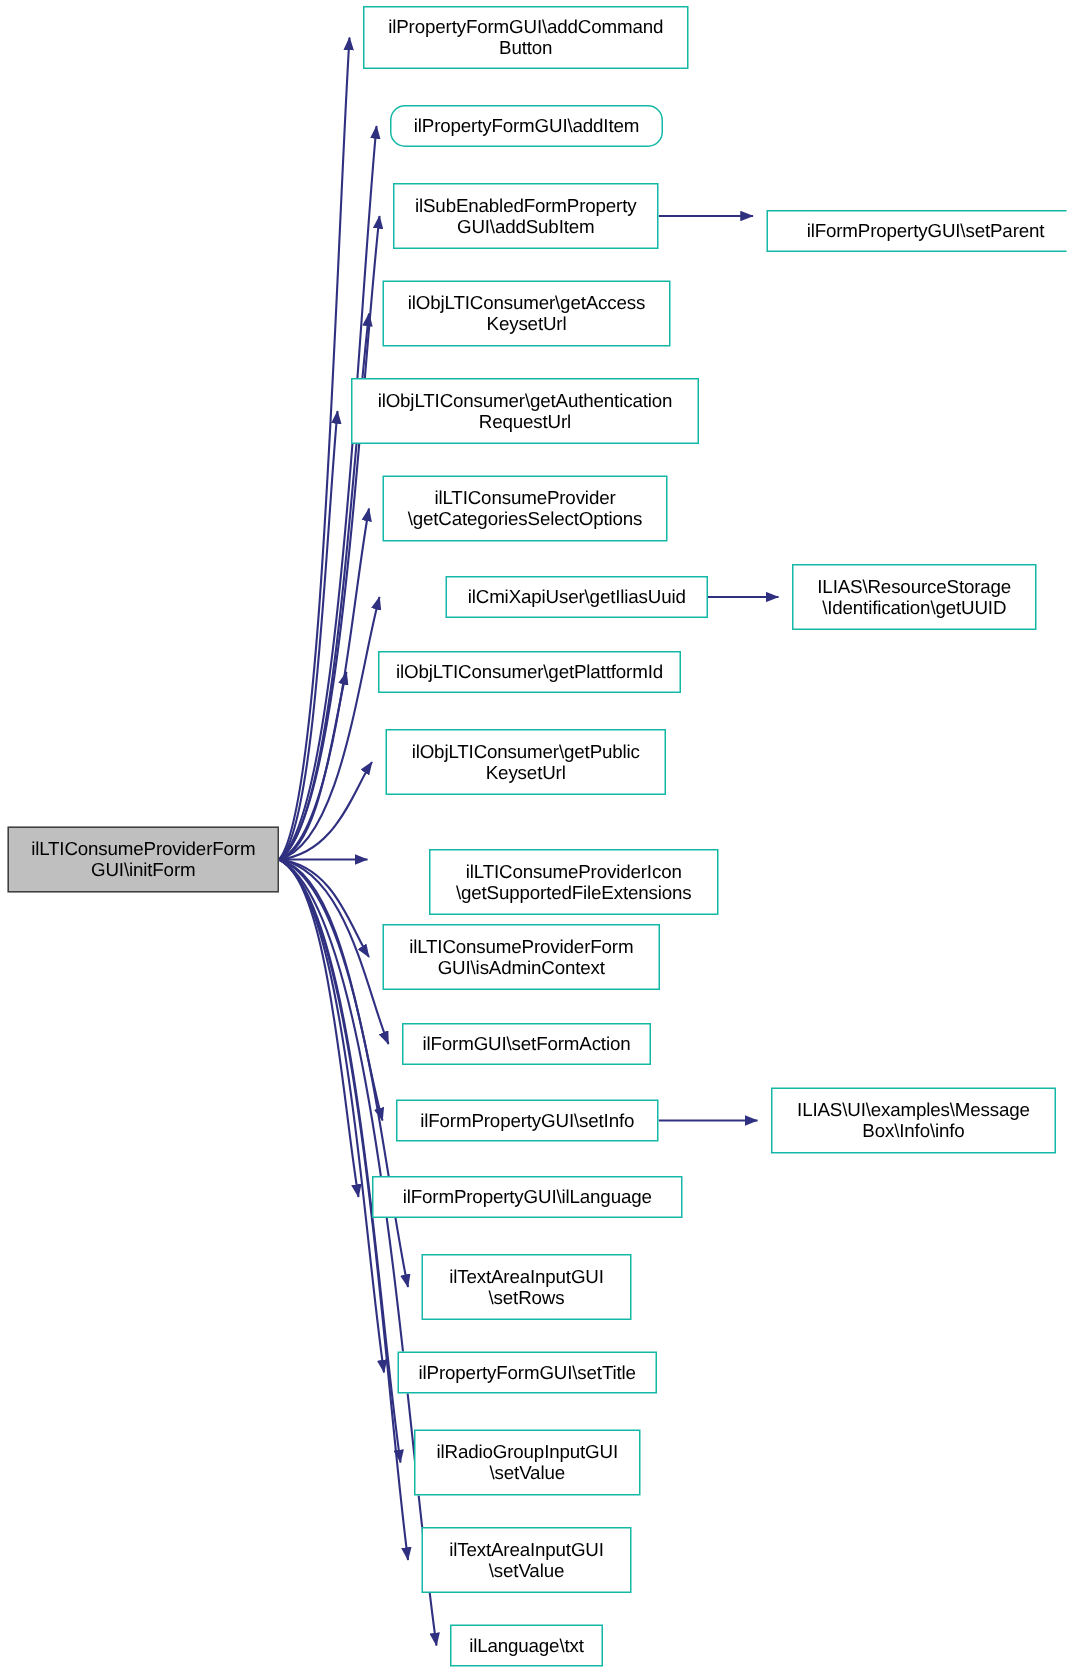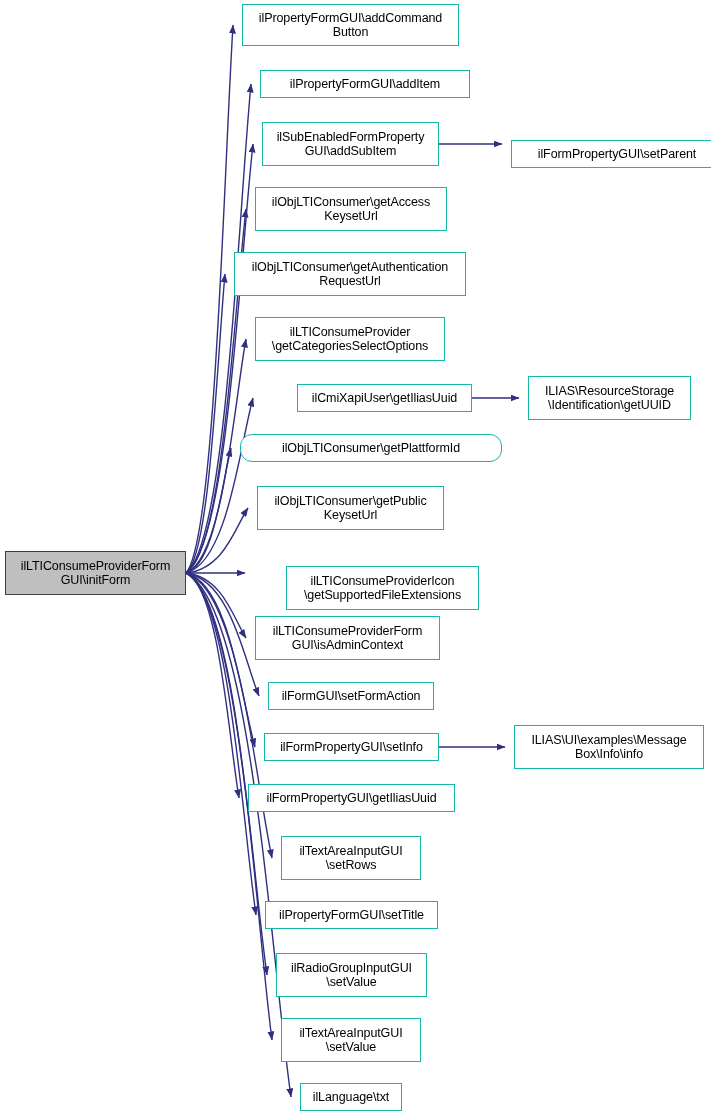--- a/index.html
+++ b/index.html
@@ -85,40 +85,40 @@
         <path d="M 439 144 L 502 144" fill="none" stroke="#303080" stroke-width="1.4" marker-end="url(#arrowhead)"></path>
         <path d="M 437 398 L 519 398" fill="none" stroke="#303080" stroke-width="1.4" marker-end="url(#arrowhead)"></path>
         <path d="M 439 747 L 505 747" fill="none" stroke="#303080" stroke-width="1.4" marker-end="url(#arrowhead)"></path>
       </g>
   </svg>
   <div id="node-layer">
       <div class="node root" style="left: 5px; top: 551px; width: 181px; height: 44px;"><span class="node-label">ilLTIConsumeProviderForm
 GUI\initForm</span></div>
       <div class="node" style="left: 242px; top: 4px; width: 217px; height: 42px;"><span class="node-label">ilPropertyFormGUI\addCommand
 Button</span></div>
-      <div class="node" style="left: 260px; top: 70px; width: 210px; height: 28px;"><span class="node-label">ilPropertyFormGUI\addItem</span></div>
+      <div class="node" style="left: 260px; top: 70px; width: 182px; height: 28px; border-radius: 10px;"><span class="node-label">ilPropertyFormGUI\addItem</span></div>
       <div class="node" style="left: 262px; top: 122px; width: 177px; height: 44px; text-align: center;"><span class="node-label">ilSubEnabledFormProperty
 GUI\addSubItem</span></div>
       <div class="node" style="left: 255px; top: 187px; width: 192px; height: 44px;"><span class="node-label">ilObjLTIConsumer\getAccess
 KeysetUrl</span></div>
       <div class="node" style="left: 234px; top: 252px; width: 232px; height: 44px;"><span class="node-label">ilObjLTIConsumer\getAuthentication
 RequestUrl</span></div>
       <div class="node" style="left: 255px; top: 317px; width: 190px; height: 44px;"><span class="node-label">ilLTIConsumeProvider
 \getCategoriesSelectOptions</span></div>
       <div class="node" style="left: 262px; top: 384px; width: 175px; height: 28px; margin-left: 35px;"><span class="node-label">ilCmiXapiUser\getIliasUuid</span></div>
-      <div class="node" style="left: 240px; top: 434px; width: 262px; height: 28px; border-radius: 12px;"><span class="node-label">ilObjLTIConsumer\getPlattformId</span></div>
+      <div class="node" style="left: 252px; top: 434px; width: 202px; height: 28px;"><span class="node-label">ilObjLTIConsumer\getPlattformId</span></div>
       <div class="node" style="left: 257px; top: 486px; width: 187px; height: 44px;"><span class="node-label">ilObjLTIConsumer\getPublic
 KeysetUrl</span></div>
       <div class="node" style="left: 254px; top: 566px; width: 193px; height: 44px; margin-left: 32px;"><span class="node-label">ilLTIConsumeProviderIcon
 \getSupportedFileExtensions</span></div>
       <div class="node" style="left: 255px; top: 616px; width: 185px; height: 44px;"><span class="node-label">ilLTIConsumeProviderForm
 GUI\isAdminContext</span></div>
       <div class="node" style="left: 268px; top: 682px; width: 166px; height: 28px;"><span class="node-label">ilFormGUI\setFormAction</span></div>
       <div class="node" style="left: 264px; top: 733px; width: 175px; height: 28px;"><span class="node-label">ilFormPropertyGUI\setInfo</span></div>
-      <div class="node" style="left: 248px; top: 784px; width: 207px; height: 28px;"><span class="node-label">ilFormPropertyGUI\getIliasUuid</span></div>
+      <div class="node" style="left: 248px; top: 784px; width: 207px; height: 28px;"><span class="node-label">ilFormPropertyGUI\ilLanguage</span></div>
       <div class="node" style="left: 281px; top: 836px; width: 140px; height: 44px;"><span class="node-label">ilTextAreaInputGUI
 \setRows</span></div>
       <div class="node" style="left: 265px; top: 901px; width: 173px; height: 28px;"><span class="node-label">ilPropertyFormGUI\setTitle</span></div>
       <div class="node" style="left: 276px; top: 953px; width: 151px; height: 44px;"><span class="node-label">ilRadioGroupInputGUI
 \setValue</span></div>
       <div class="node" style="left: 281px; top: 1018px; width: 140px; height: 44px;"><span class="node-label">ilTextAreaInputGUI
 \setValue</span></div>
       <div class="node" style="left: 300px; top: 1083px; width: 102px; height: 28px;"><span class="node-label">ilLanguage\txt</span></div>
       <div class="node" style="left: 511px; top: 140px; width: 212px; height: 28px;"><span class="node-label">ilFormPropertyGUI\setParent</span></div>
       <div class="node" style="left: 528px; top: 376px; width: 163px; height: 44px;"><span class="node-label">ILIAS\ResourceStorage

